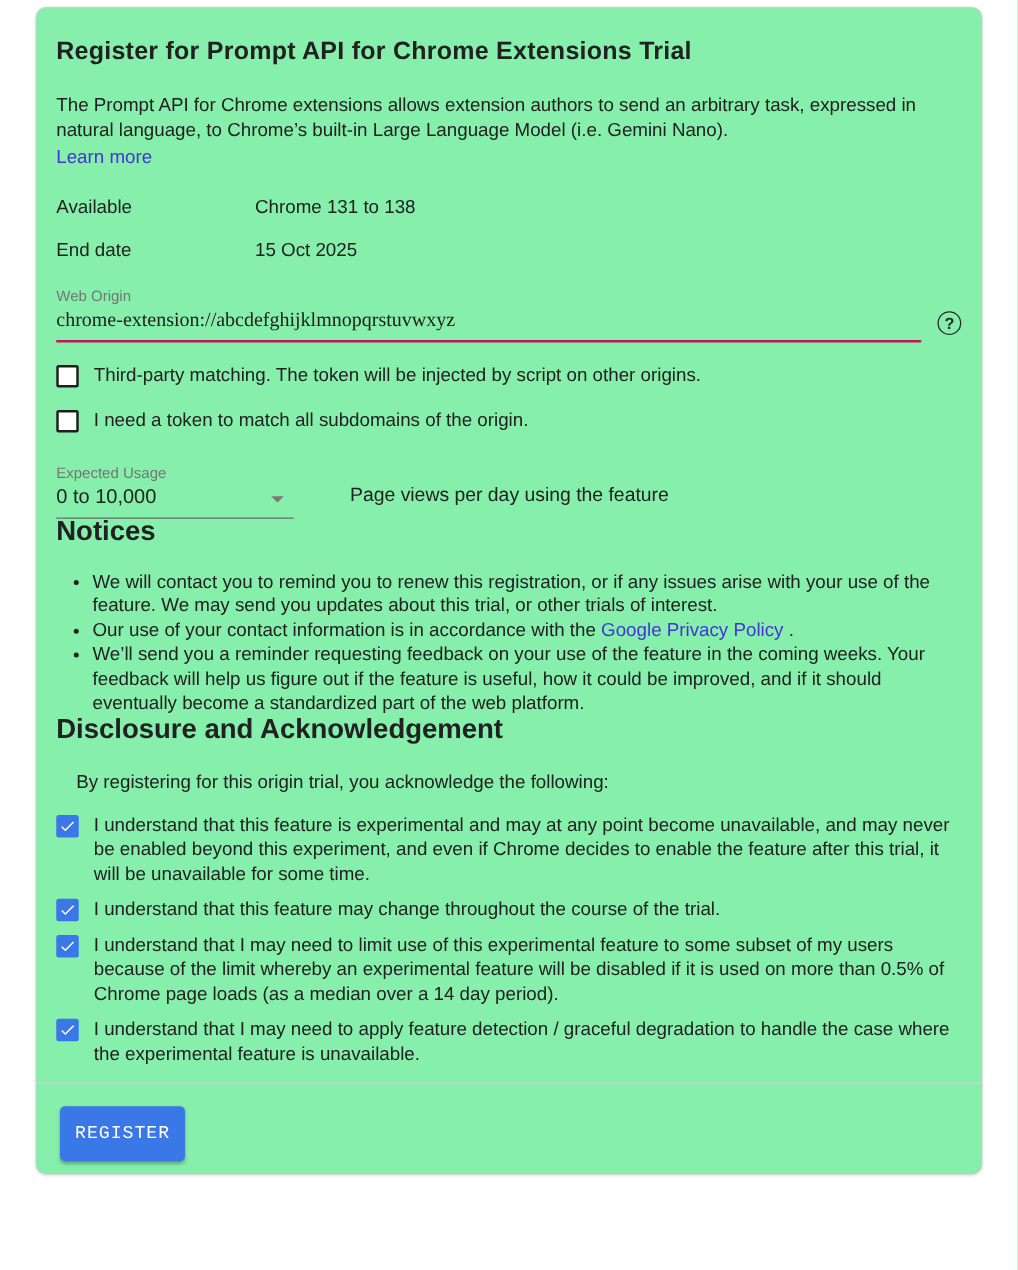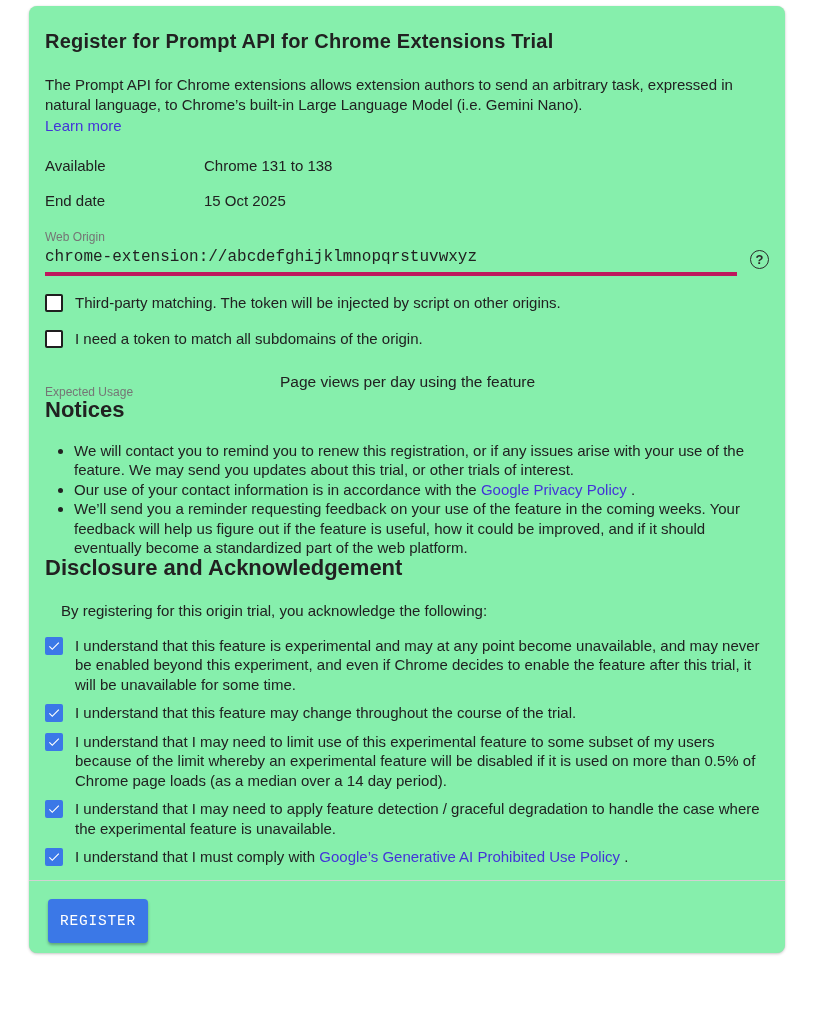--- a/index.html
+++ b/index.html
@@ -50,23 +50,23 @@
   .field-block{margin-top:20px;}
   .field-label{
     font-size:12px;
     color:var(--muted);
     line-height:15px;
   }
   .origin-row{display:flex;align-items:center;}
   .origin-input{
     flex:1;
     border:none;
-    border-bottom:4px solid #be185d;
+    border-bottom:2px solid #be185d;
     outline:none;
-    font-family:Liberation Mono, monospace;
+    font-family:Liberation Serif, serif;
     font-size:16px;
     color:var(--text);
     padding:3px 0 6px 0;
     background:transparent;
   }
   .help-icon{
     width:19px;height:19px;
     border:1.8px solid #2a2a2a;
     border-radius:50%;
     margin-left:13px;
@@ -205,20 +205,24 @@
   <div class="checkbox-row opt-row">
     <span class="checkbox">
       
     </span>
     <span>I need a token to match all subdomains of the origin.</span>
   </div>
 
   <div class="usage-block">
     <div class="usage-select">
       <div class="field-label">Expected Usage</div>
+      <div class="usage-value-row">
+        <span>0 to 10,000</span>
+        <span class="dropdown-arrow"></span>
+      </div>
     </div>
     <div class="usage-suffix">Page views per day using the feature</div>
   </div>
 
   <h2 class="section-heading notices-heading">Notices</h2>
 
   <ul class="notice-list">
     <li>
       <span>We will contact you to remind you to renew this registration, or if any issues arise with your use of the feature. We may send you updates about this trial, or other trials of interest.</span>
     </li>
@@ -263,28 +267,20 @@
 
   <div class="checkbox-row ack-row">
     <span class="checkbox checked">
       <svg viewBox="0 0 24 24">
           <path d="M9 16.2L4.8 12l-1.4 1.4L9 19 21 7l-1.4-1.4z" fill="#fff"></path>
         </svg>
     </span>
     <span>I understand that I may need to apply feature detection / graceful degradation to handle the case where the experimental feature is unavailable.</span>
   </div>
 
-  <div class="checkbox-row ack-row">
-    <span class="checkbox checked">
-      <svg viewBox="0 0 24 24">
-          <path d="M9 16.2L4.8 12l-1.4 1.4L9 19 21 7l-1.4-1.4z" fill="#fff"></path>
-        </svg>
-    </span>
-    <span><span>I understand that I must comply with </span><a class="link">Google’s Generative AI Prohibited Use Policy</a><span> .</span></span>
-  </div>
 
   <div class="divider"></div>
 
   <div class="footer">
     <button class="register-button">REGISTER</button>
   </div>
 
 </div>
 
 </body></html>

